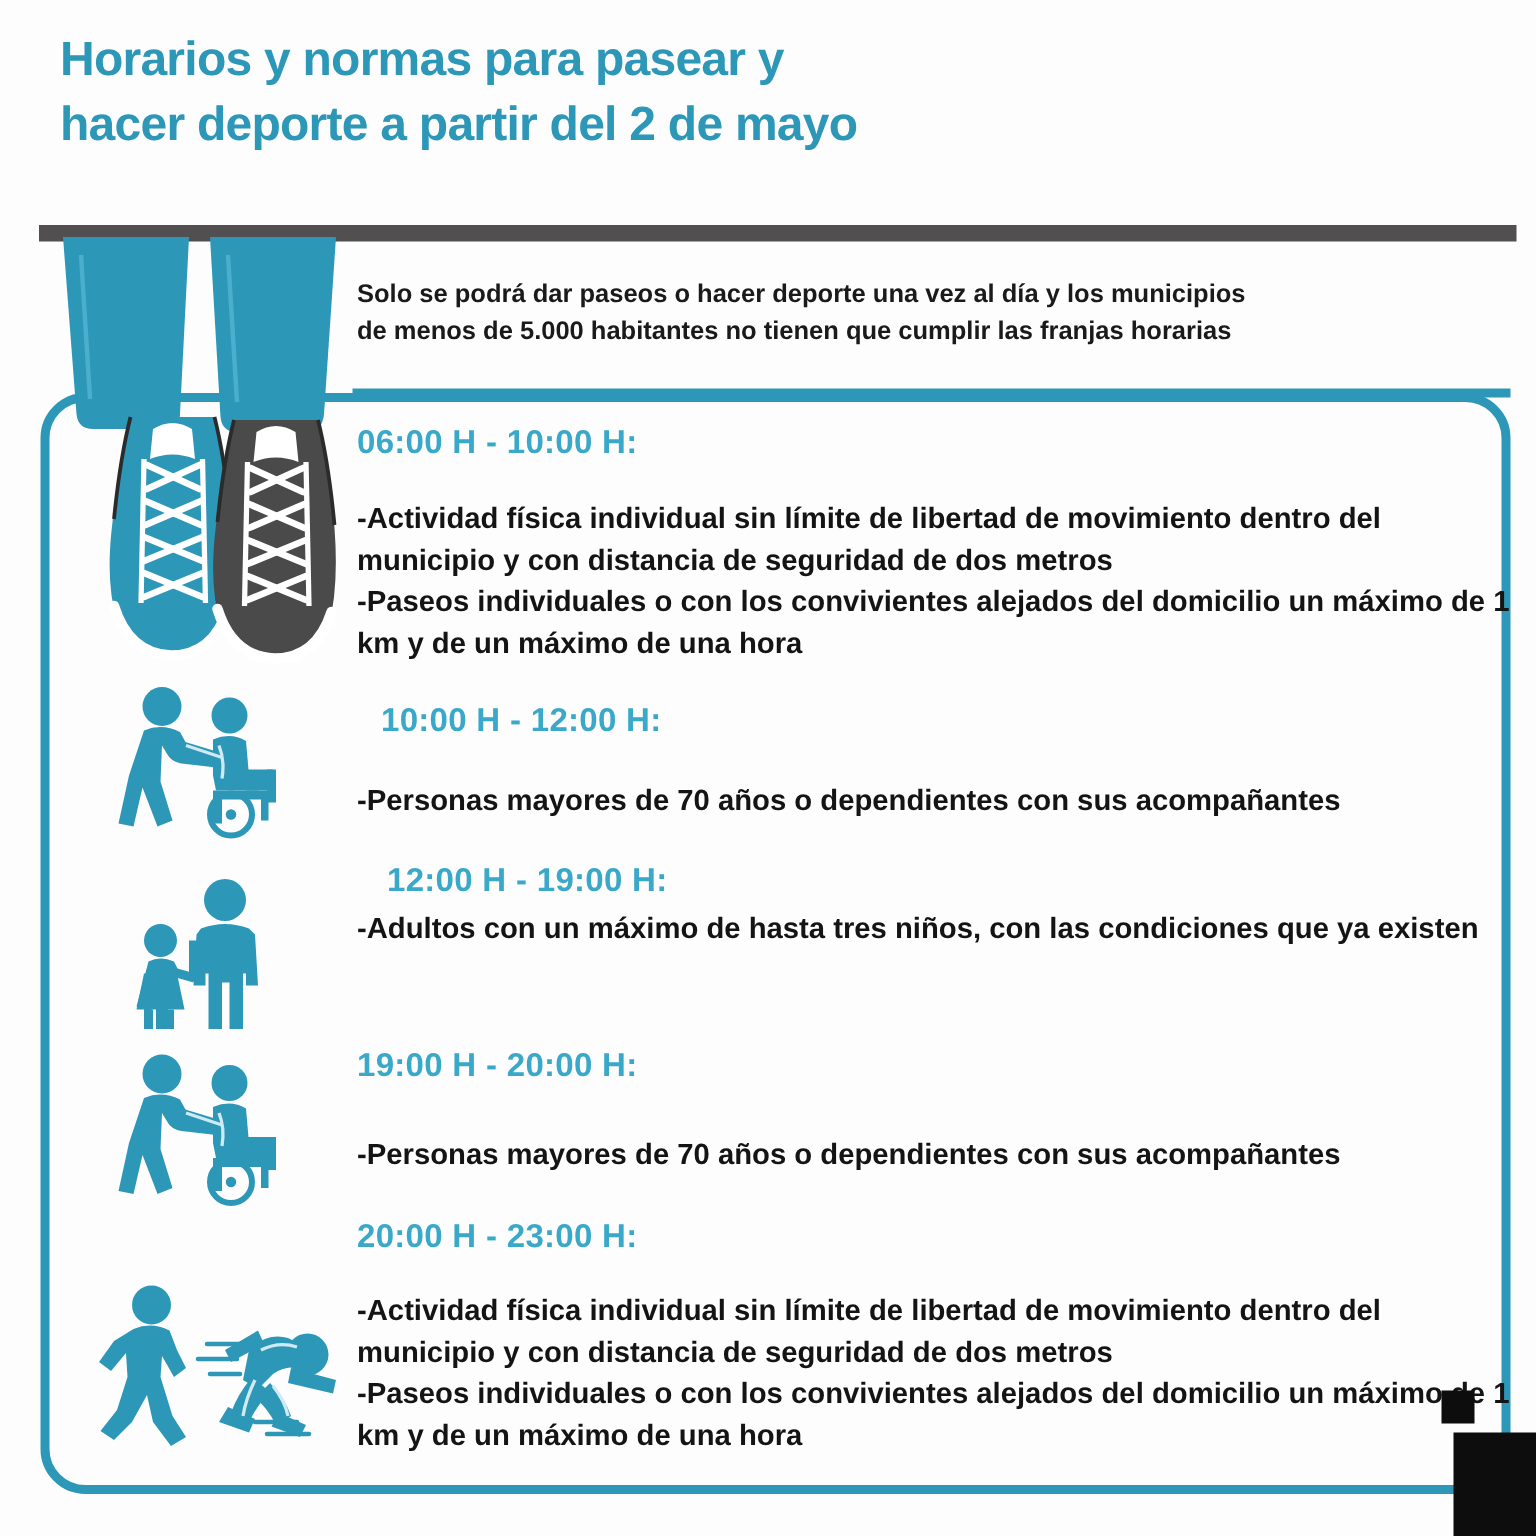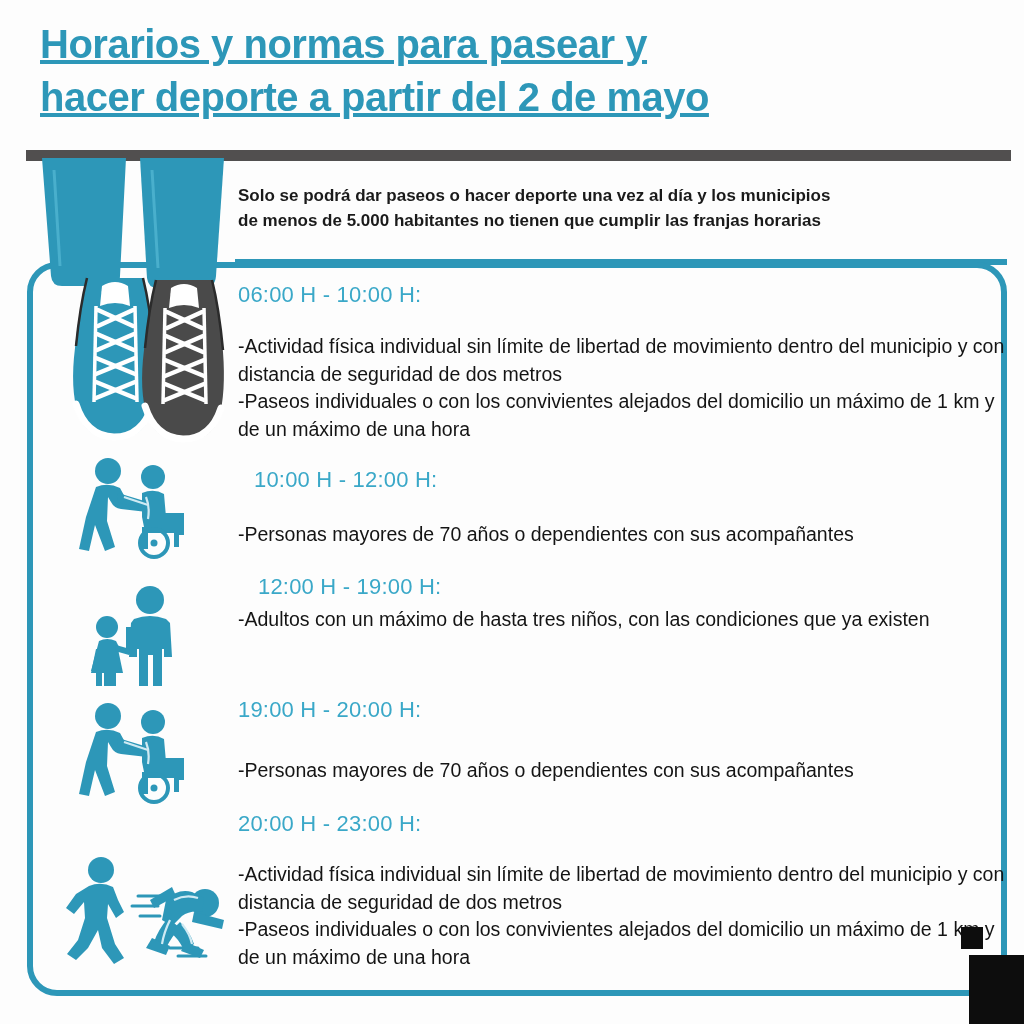--- a/index.html
+++ b/index.html
@@ -18,26 +18,25 @@
 
   
   .title-block {
     position: absolute;
     left: 40px;
     top: 18px;
     width: 940px;
   }
   .title-line {
     color: #2d97b8;
-    font-size: 40px;
+    font-size: 32px;
     font-weight: bold;
     line-height: 1.33;
     letter-spacing: -0.5px;
     white-space: nowrap;
-    text-decoration: underline;
   }
 
   
   .dark-bar {
     position: absolute;
     left: 26px;
     top: 150px;
     width: 985px;
     height: 11px;
     background: #514f4f;
@@ -82,31 +81,31 @@
   .row {
     position: absolute;
     left: 0;
     width: 1024px;
   }
   .row .heading {
     position: absolute;
     left: 238px;
     color: #3aa8c8;
     font-size: 22px;
-    font-weight: normal;
+    font-weight: bold;
     letter-spacing: 0.2px;
     white-space: nowrap;
   }
   .row .body {
     position: absolute;
     left: 238px;
     width: 770px;
     color: #141414;
     font-size: 19.5px;
-    font-weight: normal;
+    font-weight: bold;
     line-height: 1.42;
   }
 
   .icon-holder {
     position: absolute;
   }
   .icon-holder svg { display: block; }
 
   
   .sq-small {

